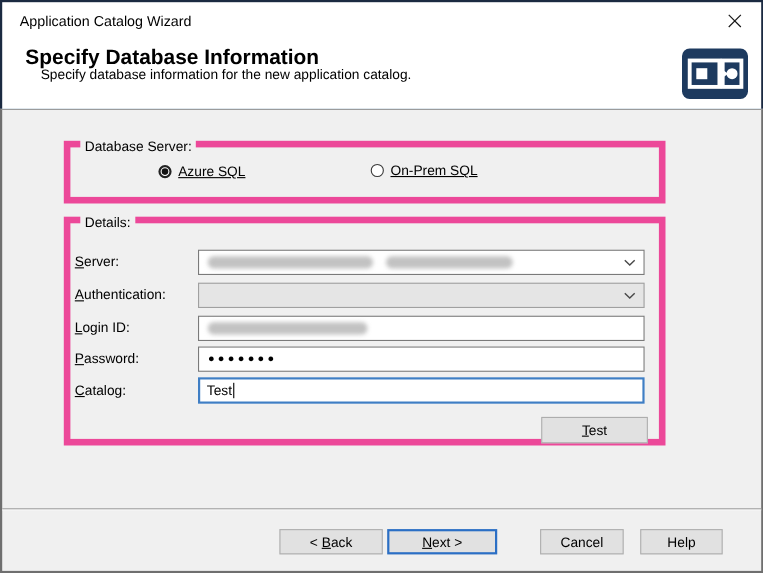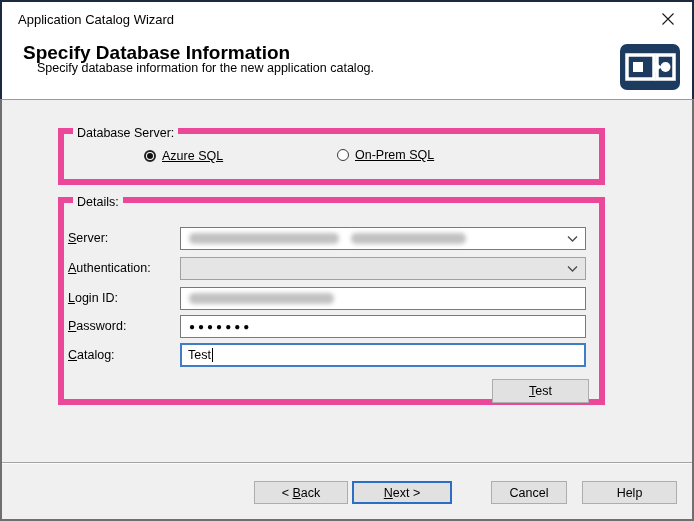--- a/index.html
+++ b/index.html
@@ -49,21 +49,21 @@
   .ak{text-decoration:underline;}
   span.prepart{white-space:pre;}
 
   .btn{position:absolute;height:23px;background:#e1e1e1;border:1px solid #adadad;
     font-size:12.5px;font-family:"Liberation Sans",sans-serif;display:flex;align-items:center;justify-content:center;
     padding:0;cursor:pointer;color:#000;}
   .btn-test{left:492px;top:379px;width:97px;height:24px;}
   .btn-back{left:254px;top:481px;width:94px;}
   .btn-next{left:352px;top:481px;width:100px;border:2px solid #2b6fc5;}
   .btn-cancel{left:467px;top:481px;width:76px;margin-left:24px;}
-  .btn-help{left:582px;top:481px;width:95px;}
+  .btn-help{left:582px;top:481px;width:75px;}
 
   .sep{position:absolute;left:2px;width:690px;top:462px;height:1px;background:#a3a3a3;box-shadow:0 1px 0 #fafafa;}
 </style>
 </head>
 <body>
 
 <div class="window">
 
   <div class="chrome"></div>
   <div class="bodyarea"></div>

